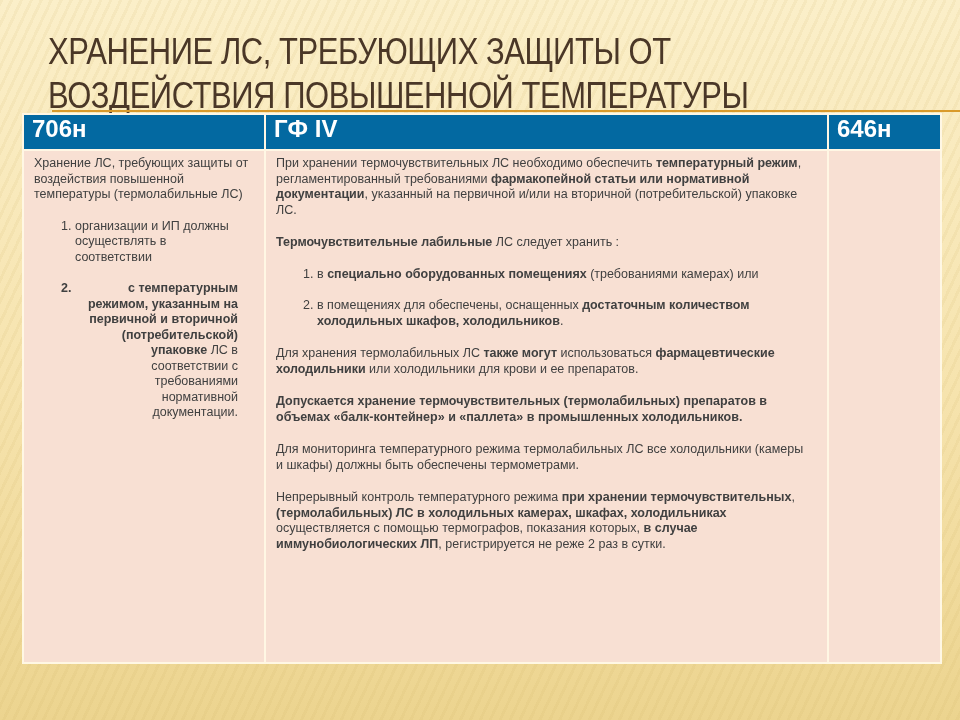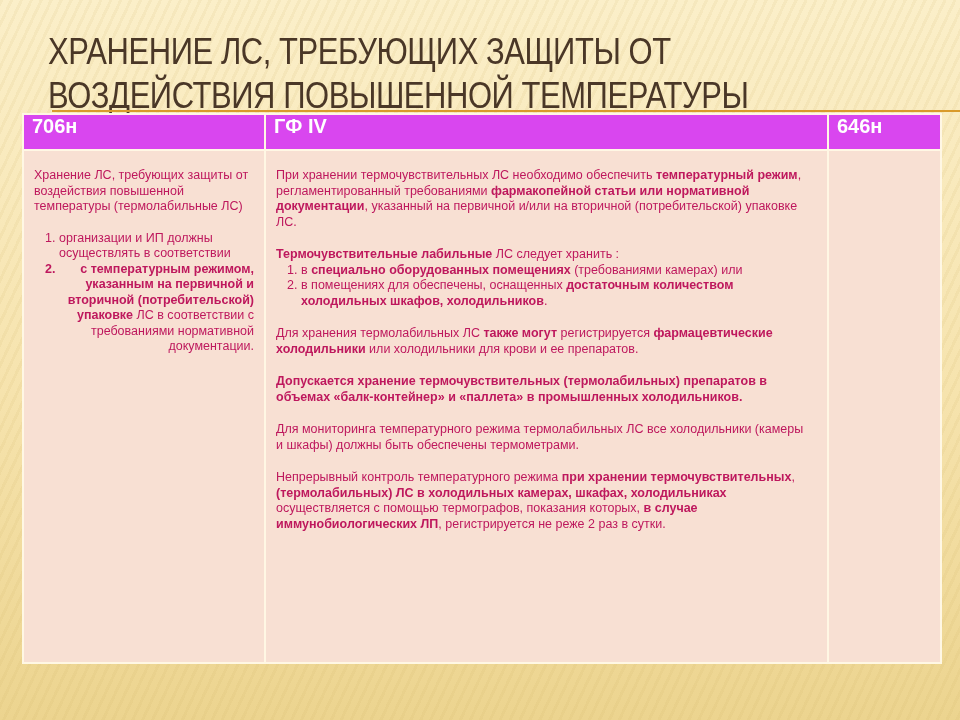--- a/index.html
+++ b/index.html
@@ -23,32 +23,32 @@
       background: #d99a2b;
     }
     table.main {
       position: absolute; left: 22px; top: 113px; width: 918px; height: 551px;
       border-collapse: collapse; table-layout: fixed;
     }
     table.main th, table.main td {
       border: 2px solid #fff7e4; vertical-align: top;
     }
     table.main th {
-      background: #d946ef; color: #fff; text-align: left;
-      font-size: 20px; font-weight: bold; height: 34px; padding: 0 8px;
+      background: #0369a1; color: #fff; text-align: left;
+      font-size: 24px; font-weight: bold; height: 34px; padding: 0 8px;
       font-family: "Liberation Sans", sans-serif;
     }
     table.main td {
-      background: #f8e0d3; color: #be185d; font-size: 12.5px; line-height: 15.5px;
-      padding: 17px 10px 5px 10px;
+      background: #f8e0d3; color: #404040; font-size: 12.5px; line-height: 15.5px;
+      padding: 5px 10px 5px 10px;
     }
     .col1 { width: 242px; } .col2 { width: 563px; } .col3 { width: 113px; }
     .para { margin: 0 8px 17px 0; }
     ol { margin: 0; padding-left: 25px; }
-    ol li { margin: 0; padding-left: 0; }
+    ol li { margin: 16px; padding-left: 0; }
     .mid-list { margin: 0 0 17px 0; }
     b { font-weight: bold; }
     .c1-intro { margin: 0 0 16px 0; }
     .c1 li { margin-bottom: 0; }
   </style>
 </head>
 <body>
 
 <h1 class="title">
   <span>Хранение ЛС, требующих защиты от</span><br>
@@ -80,21 +80,21 @@
       </td>
       <td>
         <p class="para"><span>При хранении термочувствительных ЛС необходимо обеспечить </span><b>температурный режим</b><span>, регламентированный требованиями </span><b>фармакопейной статьи или нормативной документации</b><span>, указанный на первичной и/или на вторичной (потребительской) упаковке ЛС.</span></p>
         <div class="mid-list">
           <div><b>Термочувствительные лабильные</b><span> ЛС следует хранить :</span></div>
           <ol>
             <li><span>в </span><b>специально оборудованных помещениях</b><span> (требованиями камерах) или</span></li>
             <li><span>в помещениях для обеспечены, оснащенных </span><b>достаточным количеством холодильных шкафов, холодильников</b><span>.</span></li>
           </ol>
         </div>
-        <p class="para"><span>Для хранения термолабильных ЛС </span><b>также могут</b><span> регистрируется </span><b>фармацевтические холодильники</b><span> или холодильники для крови и ее препаратов.</span></p>
+        <p class="para"><span>Для хранения термолабильных ЛС </span><b>также могут</b><span> использоваться </span><b>фармацевтические холодильники</b><span> или холодильники для крови и ее препаратов.</span></p>
         <p class="para"><b>Допускается хранение термочувствительных (термолабильных) препаратов в объемах «балк-контейнер» и «паллета» в промышленных холодильников.</b></p>
         <p class="para"><span>Для мониторинга температурного режима термолабильных ЛС все холодильники (камеры и шкафы) должны быть обеспечены термометрами.</span></p>
         <p class="para"><span>Непрерывный контроль температурного режима </span><b>при хранении термочувствительных</b><span>, </span><b>(термолабильных) ЛС в холодильных камерах, шкафах, холодильниках</b><span> осуществляется с помощью термографов, показания которых, </span><b>в случае иммунобиологических ЛП</b><span>, регистрируется не реже 2 раз в сутки.</span></p>
       </td>
       <td></td>
     </tr>
   </tbody>
 </table>
 
 </body></html>

